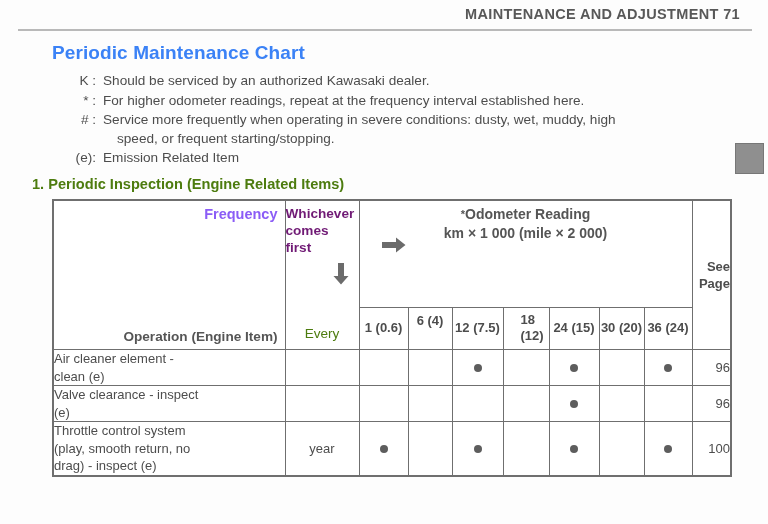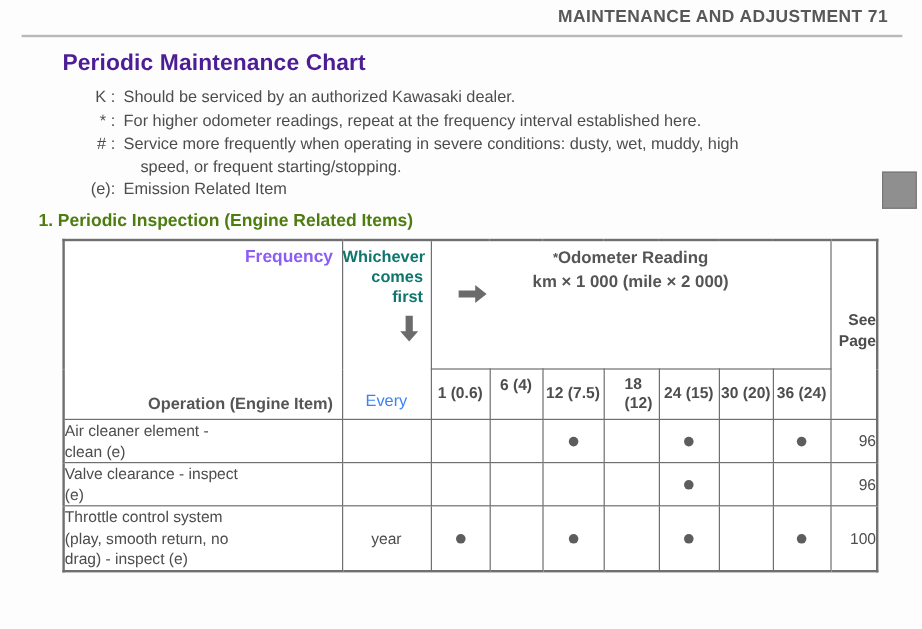--- a/index.html
+++ b/index.html
@@ -40,21 +40,21 @@
     background: #b9b9b9;
   }
 
   
   .chart-title {
     position: absolute;
     left: 52px;
     top: 42px;
     font-size: 19px;
     font-weight: bold;
-    color: #4c1d95;
+    color: #3b82f6;
     letter-spacing: 0.1px;
   }
 
   
   .legend {
     position: absolute;
     left: 66px;
     top: 72px;
     width: 680px;
     font-size: 13.6px;
@@ -140,40 +140,40 @@
     position: relative;
     text-align: center;
   }
   .whichever {
     position: absolute;
     top: 4px;
     left: 0;
     right: 6px;
     font-size: 13.6px;
     font-weight: bold;
-    color: #0f766e;
+    color: #701a75;
     line-height: 17px;
-    text-align: right;
+    text-align: left;
   }
   .whichever .w1 { display: block; }
   .arrow-down {
     position: absolute;
     top: 62px;
     left: 0;
     right: 10px;
     text-align: right;
   }
   .lbl-every {
     position: absolute;
     bottom: 8px;
     left: 0;
     right: 0;
     text-align: center;
     font-size: 13.6px;
-    color: #3b82f6;
+    color: #4d7c0f;
   }
 
   .cell-odo {
     height: 106px;
     position: relative;
   }
   .odo-title {
     position: absolute;
     top: 4px;
     left: 0;

